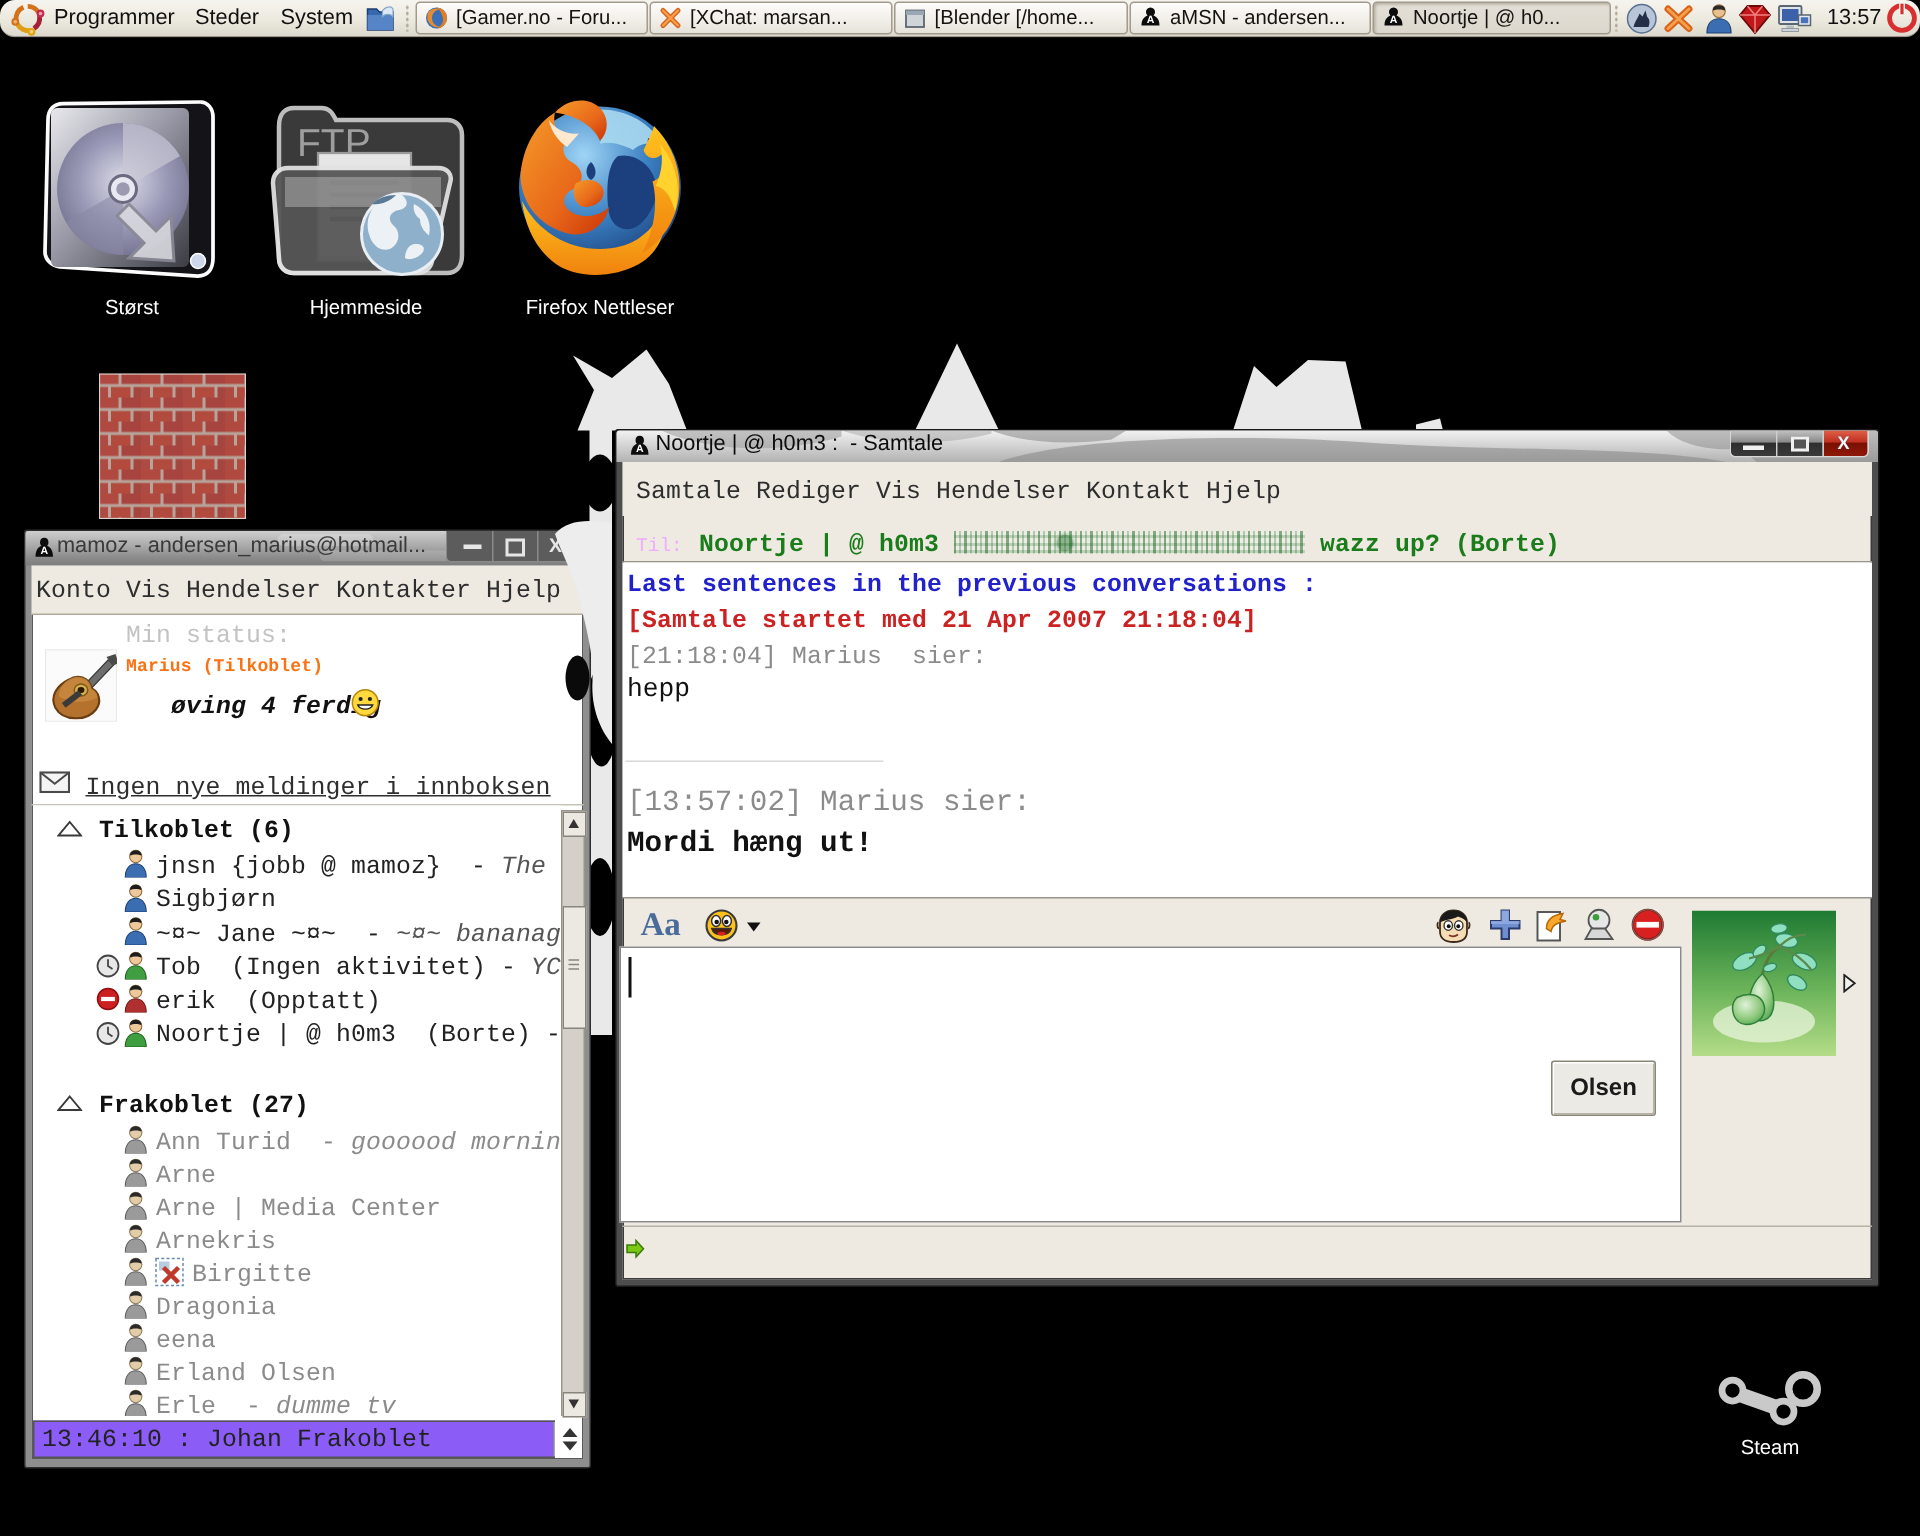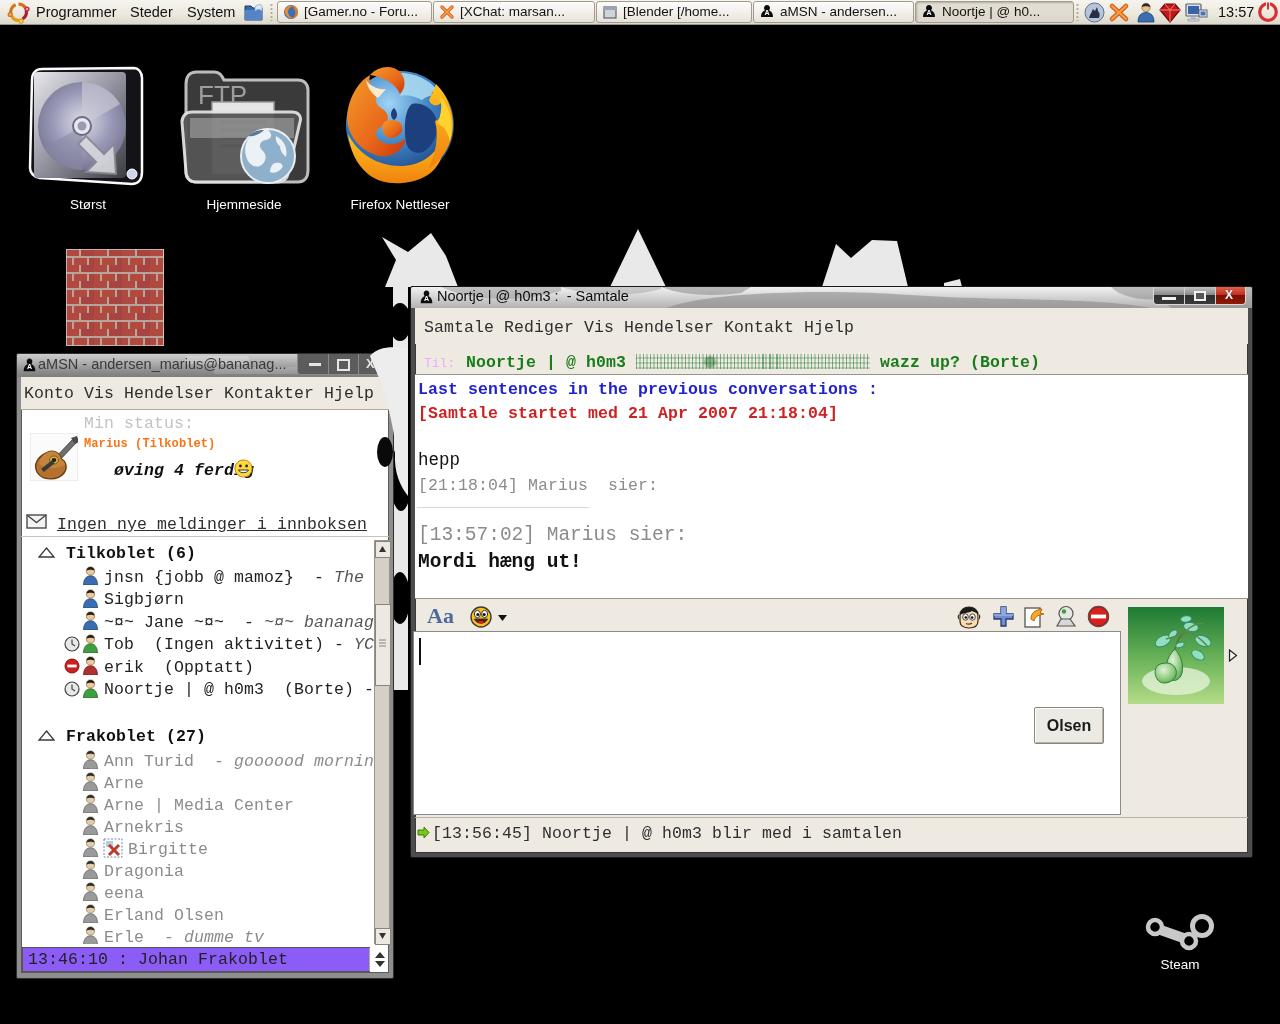--- a/index.html
+++ b/index.html
@@ -2,21 +2,21 @@
 <html><head><meta charset="utf-8">
 <style>
   html,body{margin:0;padding:0;}
   body{width:1280px;height:1024px;background:#000;position:relative;overflow:hidden;
        font-family:"Liberation Sans",sans-serif;}
   .abs{position:absolute;}
   .mono{font-family:"Liberation Mono",monospace;white-space:pre;}
   
   #panel{left:0;top:0;width:1280px;height:24px;z-index:50;
     background:linear-gradient(180deg,#f6f4ef 0%,#eceade 55%,#dcd8cd 100%);
-    border-bottom:1px solid #9a948a;}
+    border-bottom:1px solid #9a948a;border-radius:10px;}
   .pmenu{position:absolute;top:0;height:24px;line-height:24px;font-size:14.5px;color:#101010;}
   .tbtn{position:absolute;top:1px;height:20px;border:1px solid #a29a8c;border-radius:3px;
     background:linear-gradient(180deg,#fdfcfa,#f1eee8 60%,#e6e2d9);
     font-size:13.5px;color:#15130f;line-height:20px;white-space:nowrap;overflow:hidden;}
   .tbtn .ti{position:absolute;left:5px;top:2px;width:16px;height:16px;}
   .tbtn .tx{position:absolute;left:26px;top:0;}
   .sep{position:absolute;top:3px;width:3px;height:18px;
     background-image:radial-gradient(circle,#b0a99c 1px,transparent 1.2px);
     background-size:3px 4px;}
   
@@ -273,21 +273,21 @@
 <div id="amsn" class="win">
   <div class="frame"></div>
   <div class="tbar">
     <div style="position:absolute;left:168px;top:2px;width:64px;height:8px;background:rgba(255,255,255,.22);border-radius:4px;"></div>
     <div style="position:absolute;left:196px;top:13px;width:92px;height:7px;background:rgba(255,255,255,.15);border-radius:4px;"></div>
   </div>
   <svg style="position:absolute;left:6px;top:4px" width="15" height="17" viewBox="0 0 16 17">
       <path d="M8,1 C10,1 11,2.5 11,4.2 C11,5.4 10.5,6.2 10,6.8 C13,8 14.2,11 14.2,14.5 L1.8,14.5 C1.8,11 3,8 6,6.8 C5.5,6.2 5,5.4 5,4.2 C5,2.5 6,1 8,1 Z" fill="#0c0c0c"></path>
       <text x="8" y="12.4" font-size="7.5" font-weight="bold" fill="#fff" text-anchor="middle" font-family="Liberation Sans">A</text>
     </svg>
-  <div class="ttext">aMSN - andersen_marius@bananag...</div>
+  <div class="ttext">mamoz - andersen_marius@hotmail...</div>
 
   <div style="position:absolute;left:281px;top:1px;width:90px;height:20px;background:#5c5c5c;border:1px solid #8a8a8a;border-top:none;border-radius:0 0 4px 4px;">
     <div style="position:absolute;left:11px;top:9px;width:12px;height:3px;background:#e6e6e6;"></div>
     <div style="position:absolute;left:30px;top:0;width:1px;height:20px;background:#8a8a8a;"></div>
     <div style="position:absolute;left:39px;top:5px;width:9px;height:8px;border:2px solid #e6e6e6;"></div>
     <div style="position:absolute;left:60px;top:0;width:1px;height:20px;background:#8a8a8a;"></div>
     <div style="position:absolute;left:68px;top:2px;font-weight:bold;font-size:13px;color:#e6e6e6;">X</div>
   </div>
   <div class="content"></div>
   <div class="menubar" style="left:5px;top:24px;width:368px;height:32px;"></div>
@@ -495,21 +495,21 @@
   <div class="menubar" style="left:5px;top:22px;width:833px;height:36px;border-bottom:none;"></div>
   <div class="mono abs" style="left:14px;top:32px;font-size:16.5px;letter-spacing:.1px;color:#2e2e2e;">Samtale Rediger Vis Hendelser Kontakt Hjelp</div>
 
   <div class="mono abs" style="left:14px;top:70px;font-size:13px;color:#f0abfc;">Til:</div>
   <div class="mono abs" style="left:56px;top:67px;font-size:16.5px;letter-spacing:.1px;"><b style="color:#1b7c1b;">Noortje | @ h0m3 </b><span style="display:inline-block;width:234px;height:15px;vertical-align:-2px;background:repeating-linear-gradient(90deg,rgba(40,115,48,.55) 0 1.5px,rgba(235,242,235,.1) 1.5px 3.5px,rgba(60,140,70,.35) 3.5px 5px,rgba(235,242,235,.15) 5px 7px),repeating-linear-gradient(0deg,rgba(30,110,40,.25) 0 2px,rgba(240,245,240,.12) 2px 5px),radial-gradient(circle at 74px 8px,rgba(20,100,30,.55) 0 5px,rgba(20,100,30,.2) 6px,transparent 8px);"></span><b style="color:#1b7c1b;"> wazz up? (Borte)</b></div>
   <div class="abs" style="left:5px;top:88px;width:833px;height:1px;background:#9a958c;"></div>
 
   <div class="abs" style="left:5px;top:89px;width:833px;height:223px;background:#fff;"></div>
   <div class="mono abs" style="left:8px;top:94px;font-size:16.5px;letter-spacing:.1px;font-weight:bold;color:#2222cc;">Last sentences in the previous conversations :</div>
   <div class="mono abs" style="left:8px;top:118px;font-size:16.5px;letter-spacing:.1px;font-weight:bold;color:#cc2222;">[Samtale startet med 21 Apr 2007 21:18:04]</div>
-  <div class="mono abs" style="left:8px;top:142px;font-size:16.5px;letter-spacing:.1px;color:#8b8b8b;margin-top:48px;">[21:18:04] Marius  sier:</div>
+  <div class="mono abs" style="left:8px;top:142px;font-size:16.5px;letter-spacing:.1px;color:#8b8b8b;">[21:18:04] Marius  sier:</div>
   <div class="mono abs" style="left:8px;top:164px;font-size:17.5px;color:#111;">hepp</div>
   <div class="abs" style="left:7px;top:221px;width:172px;height:1px;background:#d8d8d8;"></div>
   <div class="mono abs" style="left:8px;top:238px;font-size:19.5px;color:#8b8b8b;">[13:57:02] Marius sier:</div>
   <div class="mono abs" style="left:8px;top:265px;font-size:19.5px;font-weight:bold;color:#111;">Mordi hæng ut!</div>
 
   <div class="abs" style="left:5px;top:312px;width:833px;height:33px;border-top:1px solid #9a958c;box-sizing:border-box;"></div>
   <div class="abs mono" style="left:17px;top:317px;font-size:22px;font-weight:bold;color:#4a6c9b;font-family:'Liberation Serif',serif;">Aa</div>
   <svg class="abs" style="left:60px;top:320px" width="22" height="22" viewBox="0 0 22 22">
     <circle cx="11" cy="11" r="10" fill="#fcc21b" stroke="#3a3a3a" stroke-width="1.4"></circle>
     <ellipse cx="7.4" cy="8" rx="3" ry="3.6" fill="#fff" stroke="#333" stroke-width="1"></ellipse>
@@ -588,19 +588,18 @@
     <path d="M58,24 C62,20 68,16 76,16 M58,24 C64,26 72,30 80,40 M58,24 C52,28 46,30 38,32" stroke="#5a8a4a" stroke-width="1.5" fill="none"></path>
   </svg>
   <svg class="abs" style="left:818px;top:363px" width="10" height="13" viewBox="0 0 10 13">
       <path d="M1.5,1 L8.5,6.5 L1.5,12 Z" fill="#f4f2ec" stroke="#222" stroke-width="1.2"></path>
     </svg>
 
   <div class="abs" style="left:5px;top:531px;width:833px;height:1px;background:#b8b2a6;"></div>
   <svg class="abs" style="left:7px;top:540px" width="13" height="13" viewBox="0 0 13 13">
       <path d="M1,4 L7,4 L7,1 L12,6.5 L7,12 L7,9 L1,9 Z" fill="#7ac814" stroke="#3a7a08" stroke-width="1"></path>
     </svg>
-  <div class="mono abs" style="left:22px;top:538px;font-size:16.5px;letter-spacing:.1px;color:#2e2e2e;">[13:56:45] Noortje | @ h0m3 blir med i samtalen</div>
 </div>
 
 <svg class="abs" style="left:360px;top:336px;z-index:15" width="50" height="170" viewBox="0 0 50 170">
   <path d="M10,20 C18,10 34,10 48,13 L48,160 C40,150 34,136 35,118 C36,100 30,80 26,62 C22,46 14,32 10,20 Z" fill="#ededed"></path>
   <ellipse cx="25" cy="116" rx="8" ry="15" fill="#0a0a0a"></ellipse>
 </svg>
 
 </body></html>

